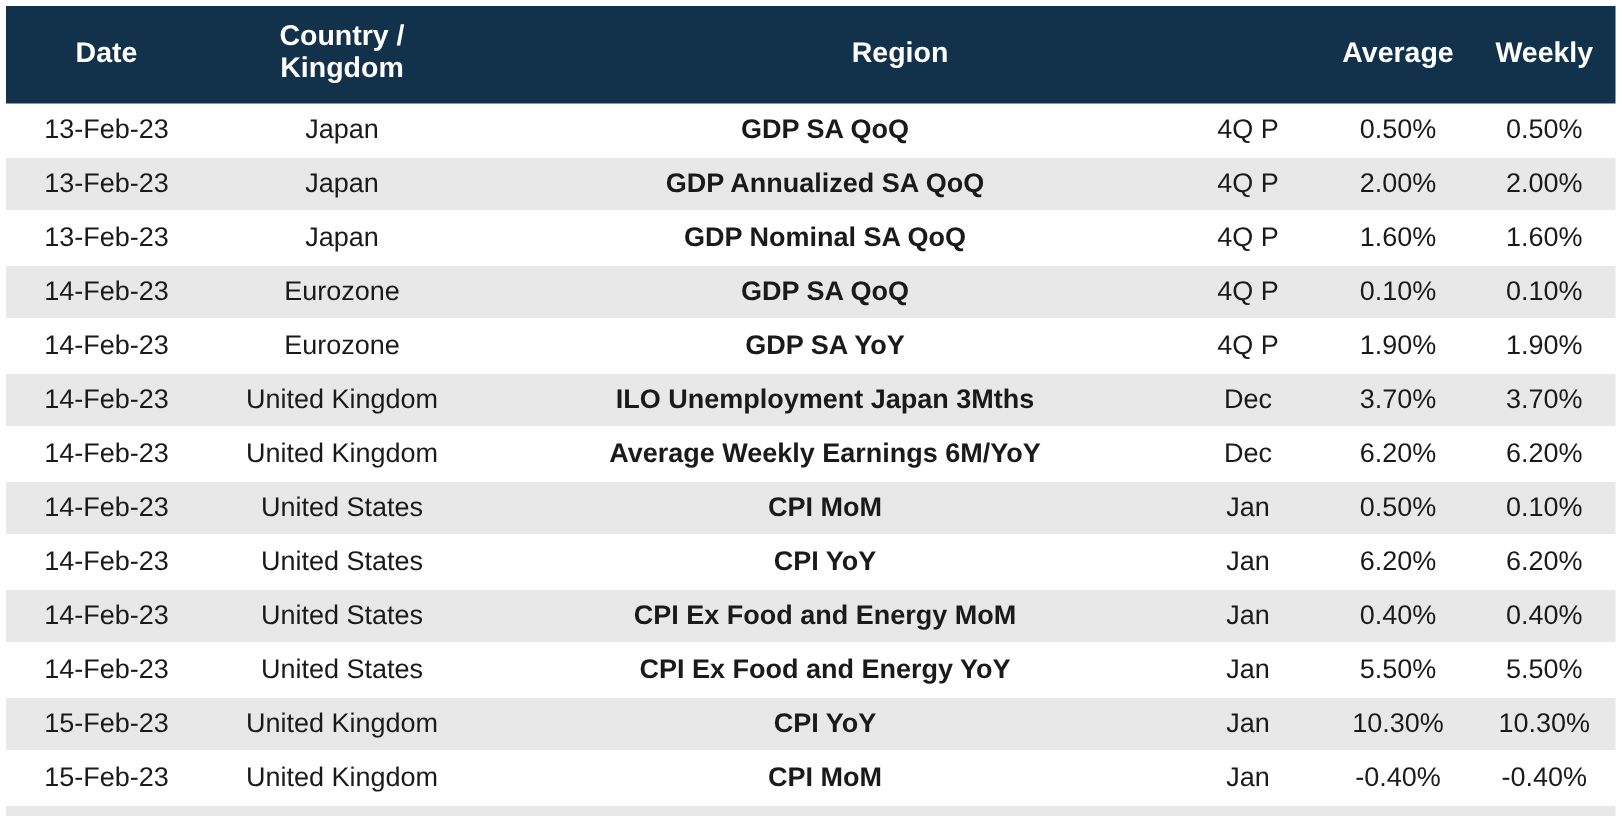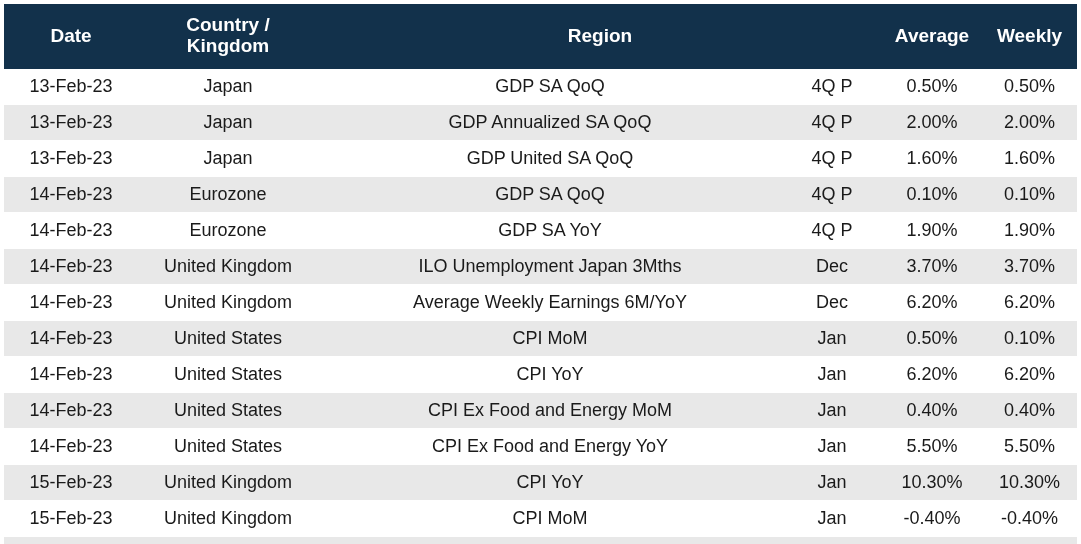--- a/index.html
+++ b/index.html
@@ -48,21 +48,21 @@
   tbody tr:last-child td { border-bottom: none; }
 
   
   col.c-date    { width: 134px; }
   col.c-country { width: 180px; }
   col.c-event   { width: 464px; }
   col.c-period  { width: 100px; }
   col.c-survey  { width: 100px; }
   col.c-prior   { width: 95px; }
 
-  td.cell-event  { text-align: center; }
+  td.cell-event  { text-align: center; font-weight: bold; }
   td.cell-period { text-align: center; }
   td.cell-survey { text-align: center; }
   td.cell-prior  { text-align: center; }
 
   th.th-event { text-align: center; }
 </style>
 </head>
 <body>
 
 <div class="table-wrap">
@@ -100,21 +100,21 @@
           <td class="cell-date">13-Feb-23</td>
           <td class="cell-country">Japan</td>
           <td class="cell-event">GDP Annualized SA QoQ</td>
           <td class="cell-period">4Q P</td>
           <td class="cell-survey">2.00%</td>
           <td class="cell-prior">2.00%</td>
         </tr>
         <tr class="row-odd">
           <td class="cell-date">13-Feb-23</td>
           <td class="cell-country">Japan</td>
-          <td class="cell-event">GDP United SA QoQ</td>
+          <td class="cell-event">GDP Nominal SA QoQ</td>
           <td class="cell-period">4Q P</td>
           <td class="cell-survey">1.60%</td>
           <td class="cell-prior">1.60%</td>
         </tr>
         <tr class="row-even">
           <td class="cell-date">14-Feb-23</td>
           <td class="cell-country">Eurozone</td>
           <td class="cell-event">GDP SA QoQ</td>
           <td class="cell-period">4Q P</td>
           <td class="cell-survey">0.10%</td>

